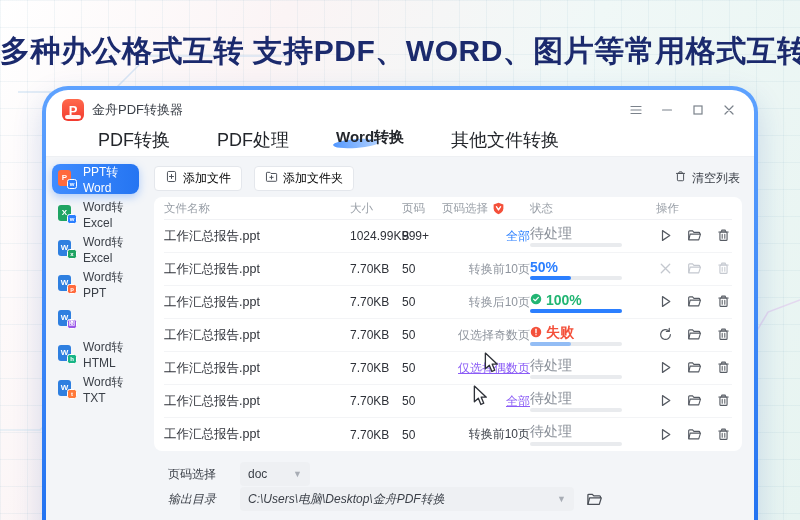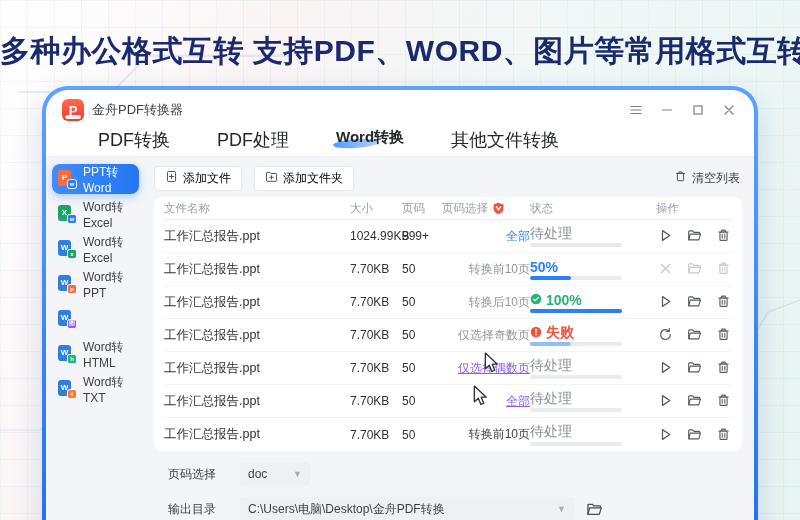--- a/index.html
+++ b/index.html
@@ -124,21 +124,21 @@
   .bar{ width:92px; height:4px; border-radius:2px; background:#e9ebee; margin-top:3px; }
   .fill{ height:100%; border-radius:2px; }
   .cell-actions{ display:flex; gap:13px; justify-content:flex-start; padding-left:2px; }
   .act{ width:16px; height:16px; color:#565b63; cursor:pointer; }
   .act svg{ width:15px; height:15px; }
   .acts-disabled .act{ color:#c4c8cf; }
 
   
   .footer{ position:relative; padding:11px 0 0 14px; flex:1; }
   .frow{ display:flex; align-items:center; }
-  .frow + .frow{ margin-top:11px; }
+  .frow + .frow{ margin-top:1px;font-style:italic; }
   .flabel{ font-size:12px; color:#3a3f47; width:58px; }
   .fselect{
     margin-left:14px; background:#eef0f3; border-radius:4px; height:24px;
     display:flex; align-items:center; font-size:12px; color:#3a3f47;
     padding:0 8px; cursor:pointer; justify-content:space-between;
   }
   .fmt{ width:70px; }
   .path{ width:334px; }
   .chev{ color:#a8adb5; font-size:9px; margin-left:8px; }
   .open-dir{ margin-left:12px; width:17px; height:17px; color:#4a4f57; cursor:pointer; }

